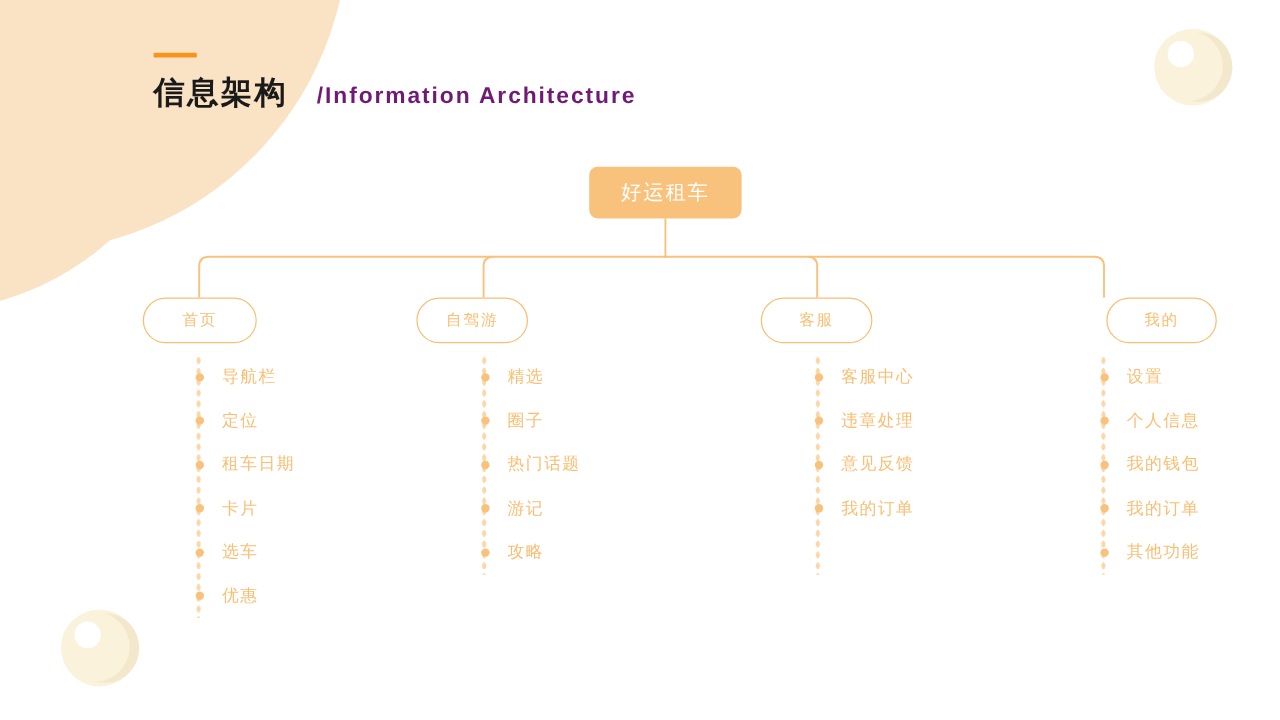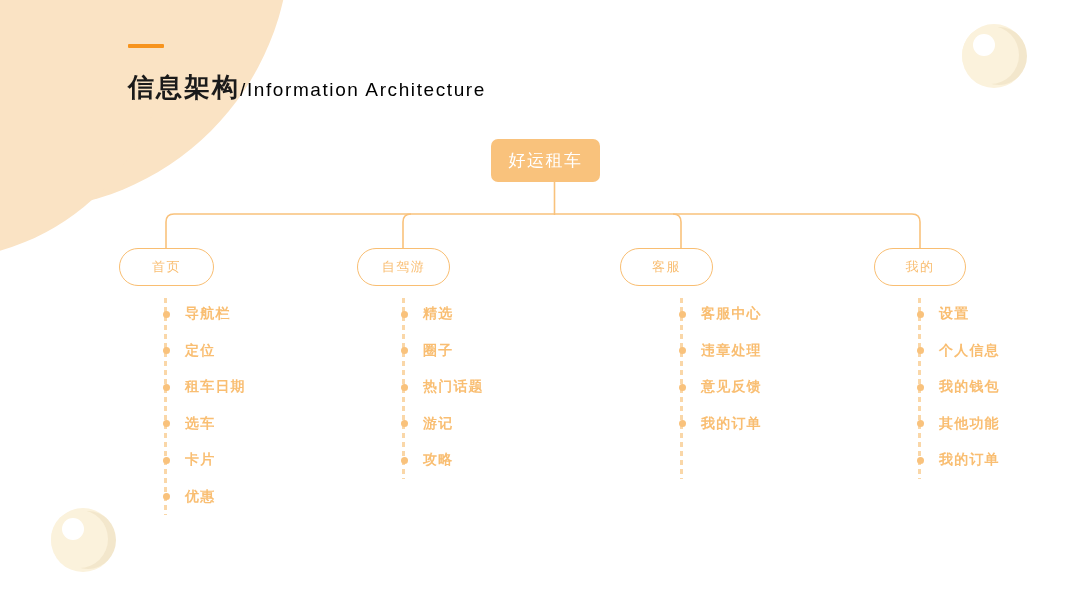--- a/index.html
+++ b/index.html
@@ -26,48 +26,48 @@
   .sphere .hl{position:absolute;left:11px;top:10px;width:22px;height:22px;
           border-radius:50%;background:#FFFFFF;}
   #sphere-top{left:962px;top:24px;}
   #sphere-bottom{left:51px;top:508px;}
 
   
   #header{position:absolute;left:128px;top:44px;}
   .accent-bar{width:36px;height:4px;background:#F7941E;border-radius:1px;}
   .title-row{display:flex;align-items:baseline;margin-top:12px;}
   .title-cn{font-size:26px;font-weight:bold;color:#1A1A1A;letter-spacing:2px;
-            font-family:"DejaVu Sans",sans-serif;margin-top:10px;}
-  .title-en{font-size:19px;color:#000000;letter-spacing:1.6px;margin-left:0;}
+            font-family:"DejaVu Sans",sans-serif;}
+  .title-en{font-size:19px;color:#701a75;letter-spacing:1.6px;margin-left:24px;font-weight:bold;}
 
   
   #tree{position:absolute;left:0;top:0;width:1067px;height:600px;}
   #connectors{position:absolute;left:0;top:0;}
 
-  .root-node{position:absolute;left:491px;top:139px;width:109px;height:43px;
+  .root-node{position:absolute;left:491px;top:139px;width:127px;height:43px;
              background:#F9C27C;border-radius:7px;
              display:flex;align-items:center;justify-content:center;
              color:#FFFFFF;font-size:17px;letter-spacing:1.5px;
              font-family:"DejaVu Sans",sans-serif;}
 
   .cat-node{position:absolute;top:248px;height:38px;
             border:1.6px solid #F9BE72;border-radius:19px;background:#FFFFFF;
             display:flex;align-items:center;justify-content:center;
             color:#F9BE72;font-size:13px;letter-spacing:1.5px;
             font-family:"DejaVu Sans",sans-serif;box-sizing:border-box;}
 
   .col{position:absolute;top:296px;}
   .dotline{position:absolute;left:0;top:0;width:5px;
            background-image:radial-gradient(#FAD7A8 1.5px, transparent 1.6px);
            background-size:5px 9px;background-repeat:repeat-y;}
   .leaf{position:relative;height:36.5px;display:flex;align-items:center;}
   .bullet{position:absolute;left:0px;width:7px;height:7px;border-radius:50%;
           background:#F9C27C;}
   .leaf-label{margin-left:22px;font-size:14px;color:#F9BE72;letter-spacing:1.2px;
-              font-family:"DejaVu Sans",sans-serif;white-space:nowrap;font-weight:bold;}
+              font-family:"DejaVu Sans",sans-serif;white-space:nowrap;}
 </style>
 </head>
 <body>
 
 <div id="stage">
 
   <div class="blob"></div>
   <div class="blob2"></div>
 
   <div class="sphere" id="sphere-top">
@@ -98,45 +98,45 @@
 
         <path d="M166 248 L166 222 Q166 214 174 214 L912 214 Q920 214 920 222 L920 248"></path>
         <path d="M403 248 L403 222 Q403 214 411 214"></path>
         <path d="M681 248 L681 222 Q681 214 673 214"></path>
       </g>
     </svg>
 
     <div class="root-node">好运租车</div>
 
     <div class="cat-node" style="left:119px;width:95px;">首页</div>
-    <div class="cat-node" style="left:357px;width:93px;">自驾游</div>
-    <div class="cat-node" style="left:620px;width:93px;">客服</div>
-    <div class="cat-node" style="left:874px;width:92px;">我的</div>
+    <div class="cat-node" style="left:347px;width:93px;">自驾游</div>
+    <div class="cat-node" style="left:634px;width:93px;">客服</div>
+    <div class="cat-node" style="left:922px;width:92px;">我的</div>
 
     <div class="col" style="left:163px;">
       <div class="dotline" style="height:219px;"></div>
       <div class="leaf">
           <span class="bullet"></span>
           <span class="leaf-label">导航栏</span>
         </div>
       <div class="leaf">
           <span class="bullet"></span>
           <span class="leaf-label">定位</span>
         </div>
       <div class="leaf">
           <span class="bullet"></span>
           <span class="leaf-label">租车日期</span>
         </div>
       <div class="leaf">
           <span class="bullet"></span>
+          <span class="leaf-label">卡片</span>
+        </div>
+      <div class="leaf">
+          <span class="bullet"></span>
           <span class="leaf-label">选车</span>
-        </div>
-      <div class="leaf">
-          <span class="bullet"></span>
-          <span class="leaf-label">卡片</span>
         </div>
       <div class="leaf">
           <span class="bullet"></span>
           <span class="leaf-label">优惠</span>
         </div>
     </div>
 
     <div class="col" style="left:401px;">
       <div class="dotline" style="height:183px;"></div>
       <div class="leaf">
@@ -190,22 +190,22 @@
       <div class="leaf">
           <span class="bullet"></span>
           <span class="leaf-label">个人信息</span>
         </div>
       <div class="leaf">
           <span class="bullet"></span>
           <span class="leaf-label">我的钱包</span>
         </div>
       <div class="leaf">
           <span class="bullet"></span>
+          <span class="leaf-label">我的订单</span>
+        </div>
+      <div class="leaf">
+          <span class="bullet"></span>
           <span class="leaf-label">其他功能</span>
         </div>
-      <div class="leaf">
-          <span class="bullet"></span>
-          <span class="leaf-label">我的订单</span>
-        </div>
     </div>
 
   </div>
 </div>
 
 </body></html>

